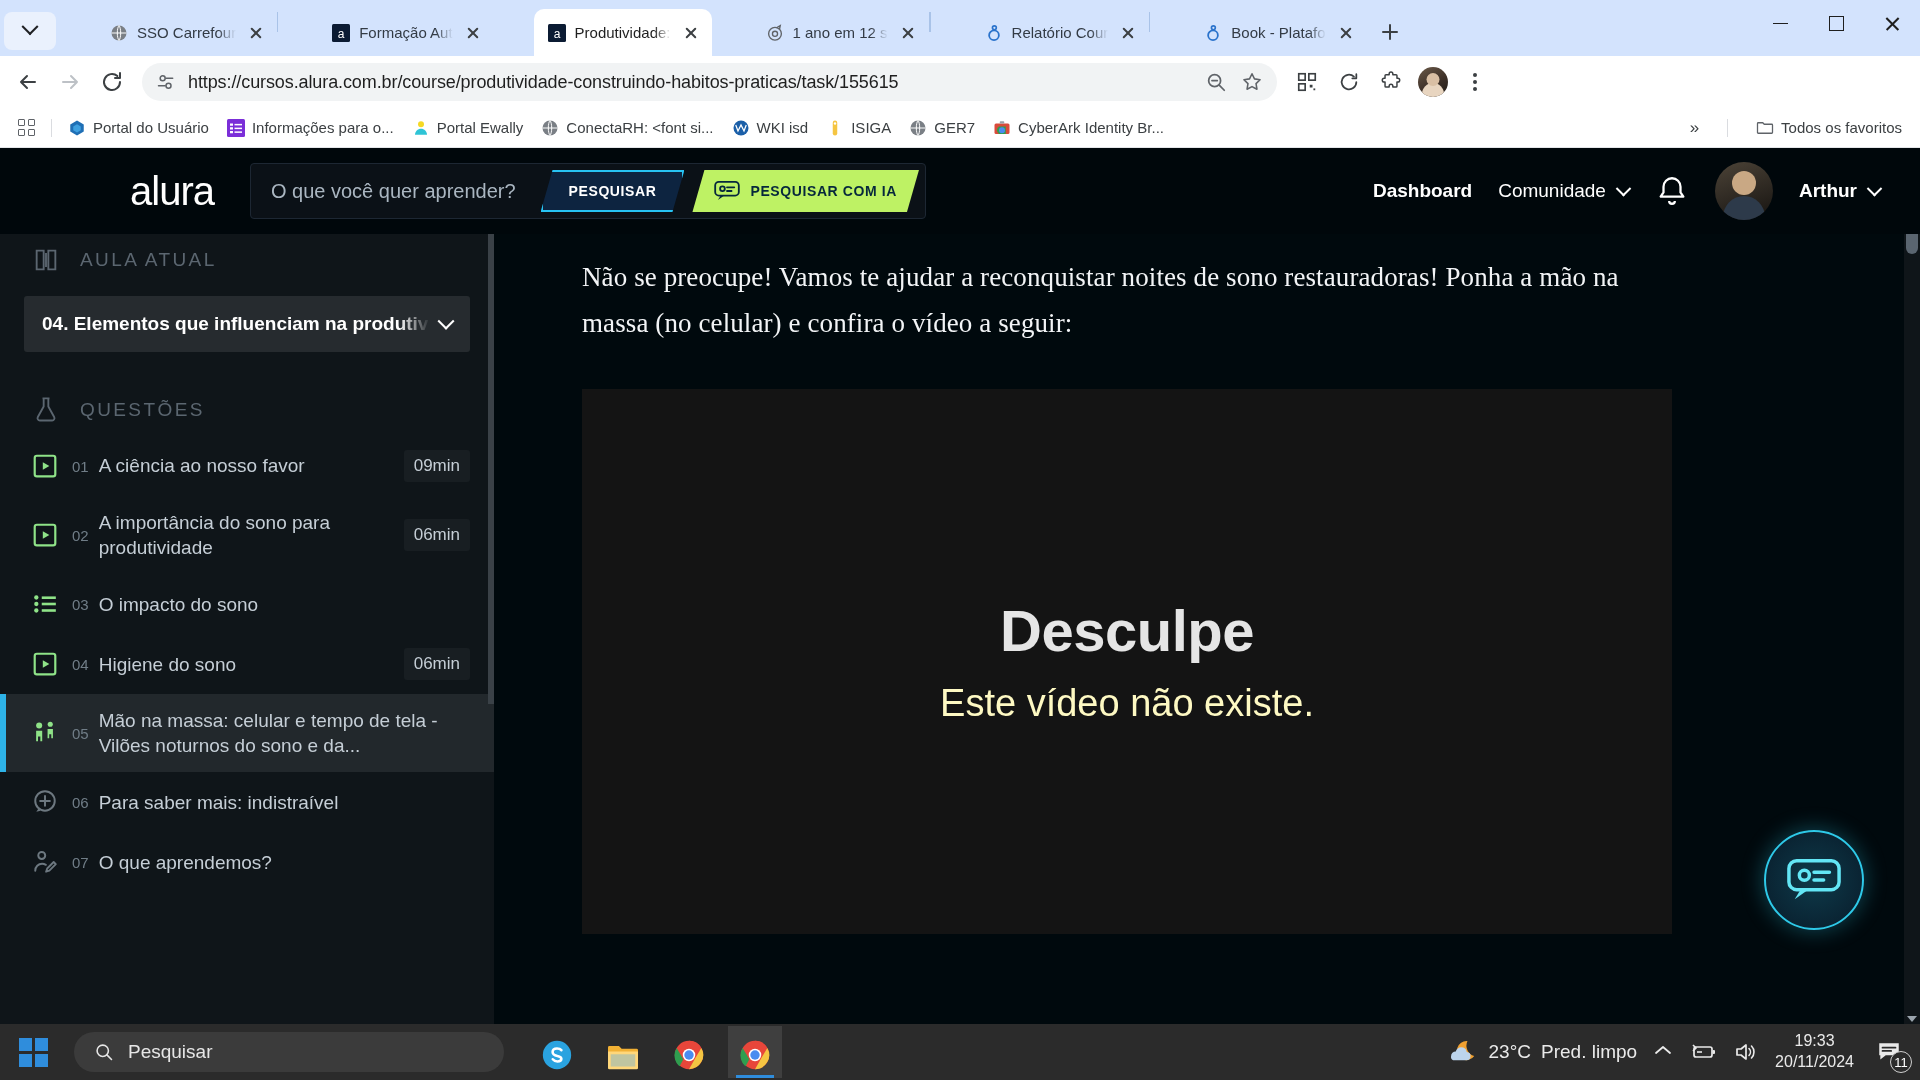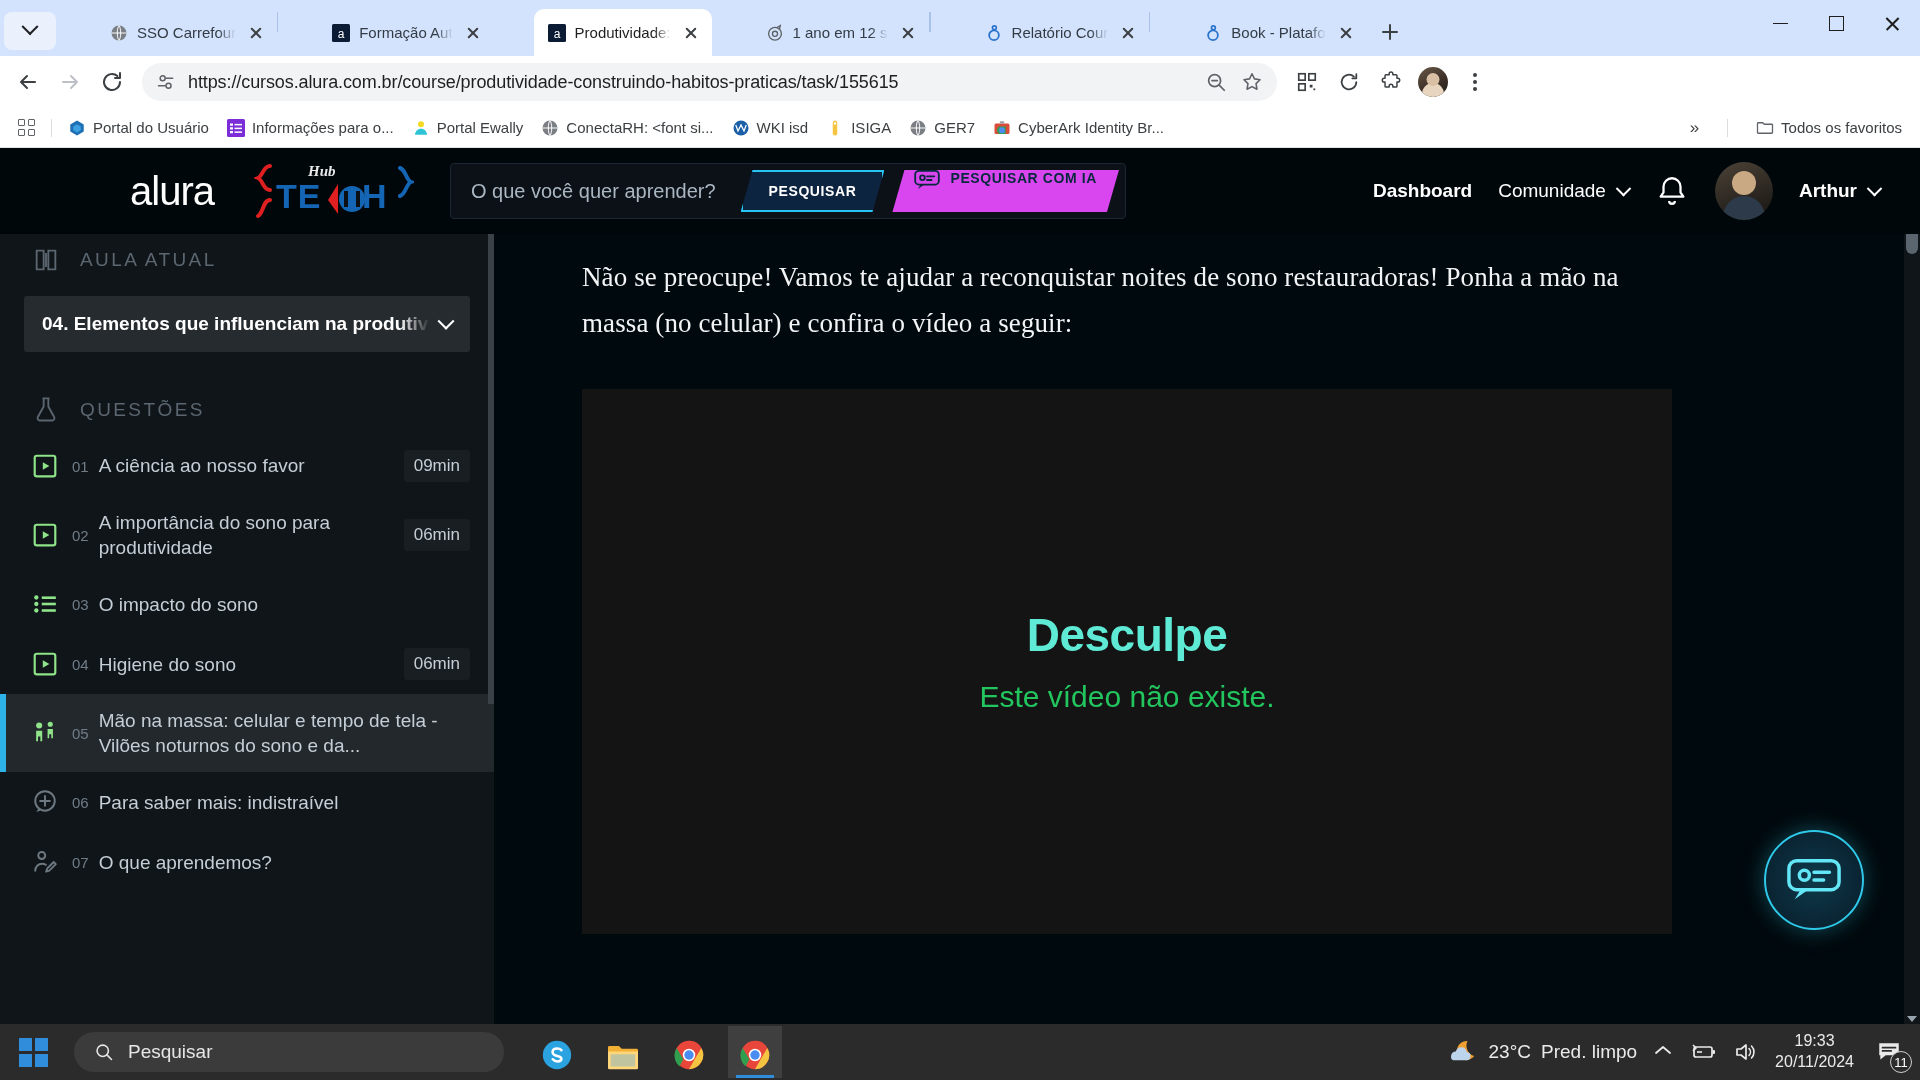--- a/index.html
+++ b/index.html
@@ -138,23 +138,23 @@
   .searchwrap input::placeholder { color:#aab6c1; }
 
   .btn-pesquisar {
     height: 42px; background:#0d2440; border:2px solid #27c3f3; color:#fff;
     font-size: 14px; font-weight: bold; letter-spacing: 0.6px;
     display:flex; align-items:center; padding: 0 26px;
     clip-path: polygon(12px 0, 100% 0, calc(100% - 12px) 100%, 0 100%);
     margin-right: 8px;
   }
   .btn-ia {
-    height: 42px; background:#d946ef; color:#06283c;
+    height: 42px; background:#bef264; color:#06283c;
     font-size: 14px; font-weight: bold; letter-spacing:0.6px;
-    display:flex; gap: 10px; padding: 0 22px;
+    display:flex; align-items:center; gap: 10px; padding: 0 22px;
     clip-path: polygon(12px 0, 100% 0, calc(100% - 12px) 100%, 0 100%);
   }
 
   .nav-right { margin-left: auto; display:flex; align-items:center; gap: 26px; }
   .nav-link { font-size: 19px; color:#fff; }
   .nav-link.bold { font-weight: bold; }
   .nav-drop { display:flex; align-items:center; gap: 12px; }
   .caret { width: 11px; height: 11px; border-right: 2.4px solid #fff; border-bottom: 2.4px solid #fff; transform: rotate(45deg) translate(-2px,-2px); }
   .avatar {
     width: 58px; height: 58px; border-radius: 50%; overflow:hidden; flex:0 0 auto;
@@ -205,22 +205,22 @@
   
   .main { flex: 1 1 auto; background:#00090d; padding: 20px 60px 0 88px; position: relative; overflow: hidden; }
   .lead {
     font-family: "Liberation Serif", serif; font-size: 27px; color:#f2f4f6; line-height: 1.72;
     max-width: 1080px; letter-spacing: 0.1px;
   }
   .video-box {
     margin-top: 42px; width: 1090px; height: 545px; background:#141414;
     display:flex; flex-direction:column; align-items:center; justify-content:center;
   }
-  .video-box h1 { font-size: 46px; color:#5eead4; font-weight:bold; letter-spacing:-0.5px; }
-  .video-box p { font-size: 30px; color:#22c55e; margin-top: 18px; }
+  .video-box h1 { font-size: 58px; color:#e5e5e5; font-weight:bold; letter-spacing:-0.5px; }
+  .video-box p { font-size: 38px; color:#fef9c3; margin-top: 18px; }
 
   .fab {
     position: absolute; right: 56px; bottom: 100px;
     width: 100px; height: 100px; border-radius: 50%;
     background: radial-gradient(circle at 50% 50%, #0e3a4a 0%, #0a2433 70%, #07161f 100%);
     border: 2px solid #2ec9e8; display:flex; align-items:center; justify-content:center;
     box-shadow: 0 0 22px rgba(46,201,232,.35);
   }
 
   .page-scroll { position:absolute; right:0; top:0; width: 16px; height: 882px; background:#0f1519; }
@@ -500,33 +500,20 @@
         <span class="bm-label">Todos os favoritos</span>
       </div>
     </div>
   </div>
 
   <div class="page">
 
     <div class="alura-header">
       <span class="logo-alura">alura</span>
 
-      <div class="hubtech">
-        <svg width="160" height="62" viewBox="0 0 160 62">
-          <path d="M16 6c-7 0-7 10-12 12 5 2 5 12 12 12" fill="none" stroke="#e02020" stroke-width="4" stroke-linecap="round"></path>
-          <path d="M12 32c-7 0-7 14-12 16" fill="none" stroke="#e02020" stroke-width="4" stroke-linecap="round" transform="translate(4,8)"></path>
-          <text x="54" y="16" font-family="Liberation Serif" font-style="italic" font-size="15" fill="#eaeaea" font-weight="bold">Hub</text>
-          <text x="22" y="48" font-family="Liberation Sans" font-size="34" font-weight="bold" fill="#1466b5" letter-spacing="1">TE</text>
-          <path d="M84 24l-10 16 10 14z" fill="#e02020"></path>
-          <circle cx="98" cy="39" r="13" fill="#1466b5"></circle>
-          <path d="M92 31v16M104 31v16" stroke="#0b0f14" stroke-width="4"></path>
-          <text x="108" y="48" font-family="Liberation Sans" font-size="34" font-weight="bold" fill="#1466b5">H</text>
-          <path d="M146 8c6 2 6 12 11 14-5 2-5 12-11 14" fill="none" stroke="#1466b5" stroke-width="4" stroke-linecap="round"></path>
-        </svg>
-      </div>
 
       <div class="searchwrap">
         <input type="text" placeholder="O que você quer aprender?" style="">
         <div class="btn-pesquisar">
           <span>PESQUISAR</span>
         </div>
         <div class="btn-ia">
           <svg width="26" height="20" viewBox="0 0 28 22">
             <rect x="1" y="1" width="26" height="15" rx="4" fill="none" stroke="#06283c" stroke-width="2"></rect>
             <circle cx="9" cy="8.5" r="2.6" fill="none" stroke="#06283c" stroke-width="2"></circle>

